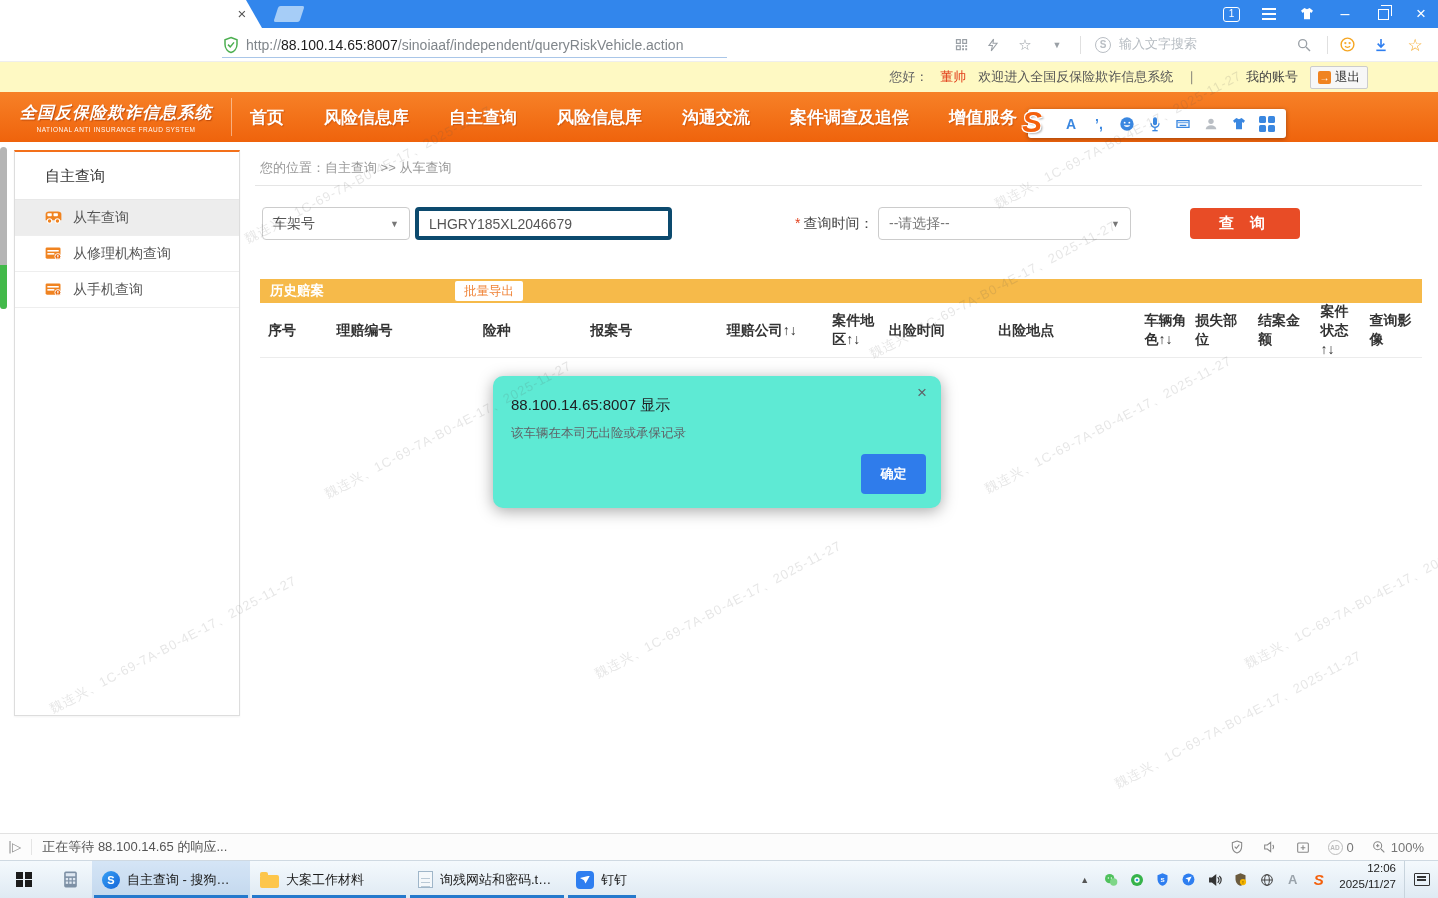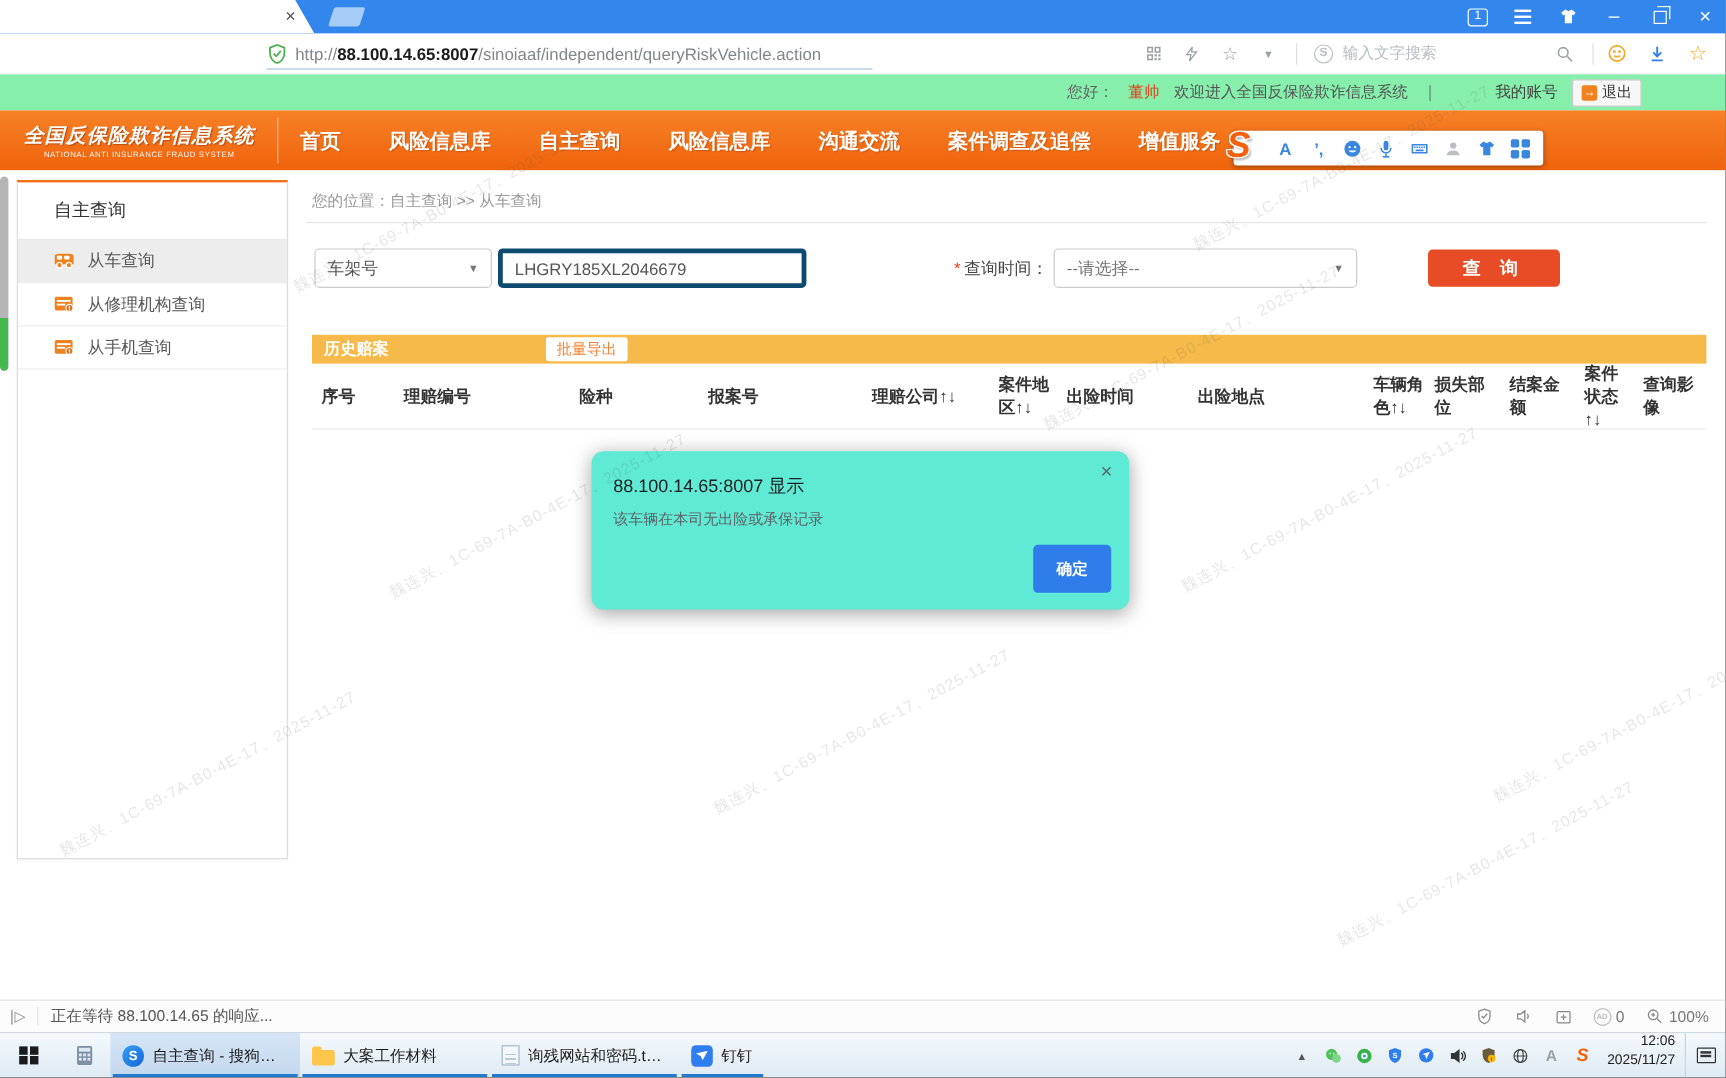--- a/index.html
+++ b/index.html
@@ -22,34 +22,34 @@
   .wc-menu i { display:block; width:14px; height:2px; background:#fff; }
   .wc-restore { position:relative; width:11px; height:11px; border:1.5px solid #fff; }
   .wc-restore::before { content:""; position:absolute; left:2px; top:-5px; width:10px; height:10px; border:1.5px solid #fff; border-left:none; border-bottom:none; }
   .wc-min { font-size:16px; }
   .wc-close { font-size:17px; }
 
   
   .urlbar { position:absolute; left:0; top:28px; width:1438px; height:34px; background:#fff; display:flex; align-items:center; border-bottom:1px solid #eee; }
   .shield-ok { margin-left:222px; width:18px; height:18px; }
   .url-text { margin-left:6px; font-size:14px; color:#80868b; white-space:nowrap; cursor:text; }
-  .url-text b { color:#1b1b1b; font-weight:bold; }
+  .url-text b { color:#1b1b1b; font-weight:normal; }
   .url-underline { position:absolute; left:222px; top:29px; width:505px; height:1px; background:#a9c6e8; }
   .url-icons { margin-left:auto; display:flex; align-items:center; gap:14px; color:#9aa0a6; }
   .u-ic { width:18px; height:18px; display:flex; align-items:center; justify-content:center; font-size:15px; color:#9aa0a6; }
   .v-div { width:1px; height:18px; background:#e0e0e0; }
   .sbox { display:flex; align-items:center; gap:8px; width:218px; }
   .s-circle { width:16px; height:16px; border:1.5px solid #b9bec4; border-radius:50%; color:#b9bec4; font-size:10px; font-weight:bold; display:flex; align-items:center; justify-content:center; }
   .sbox input { border:none; outline:none; flex:1; font-size:13px; color:#333; font-family:Liberation Mono, monospace; }
   .sbox input::placeholder { color:#b6bcc2; }
   .right-ics { display:flex; align-items:center; gap:16px; margin-right:14px; margin-left:10px; }
   .star-orange { color:#f5a623; font-size:17px; }
 
   
-  .greetbar { position:absolute; left:0; top:62px; width:1438px; height:30px; background:#86efac;
+  .greetbar { position:absolute; left:0; top:62px; width:1438px; height:30px; background:#fef9c3;
     display:flex; align-items:center; justify-content:flex-end; gap:12px; padding-right:70px; font-size:13px; color:#666; }
   .g-user { color:#e2401c; }
   .g-welcome { color:#555; }
   .g-acct { color:#444;margin-left:36px; }
   .logout-btn { display:flex; align-items:center; gap:4px; border:1px solid #ccc; background:#f7f7f7; border-radius:2px;
     padding:2px 7px; font-size:12.5px; color:#333; cursor:pointer; }
   .logout-arrow { width:13px; height:13px; background:#f08320; color:#fff; font-size:10px; line-height:13px; text-align:center; border-radius:2px; }
 
   
   .mainnav { position:absolute; left:0; top:92px; width:1438px; height:50px;

